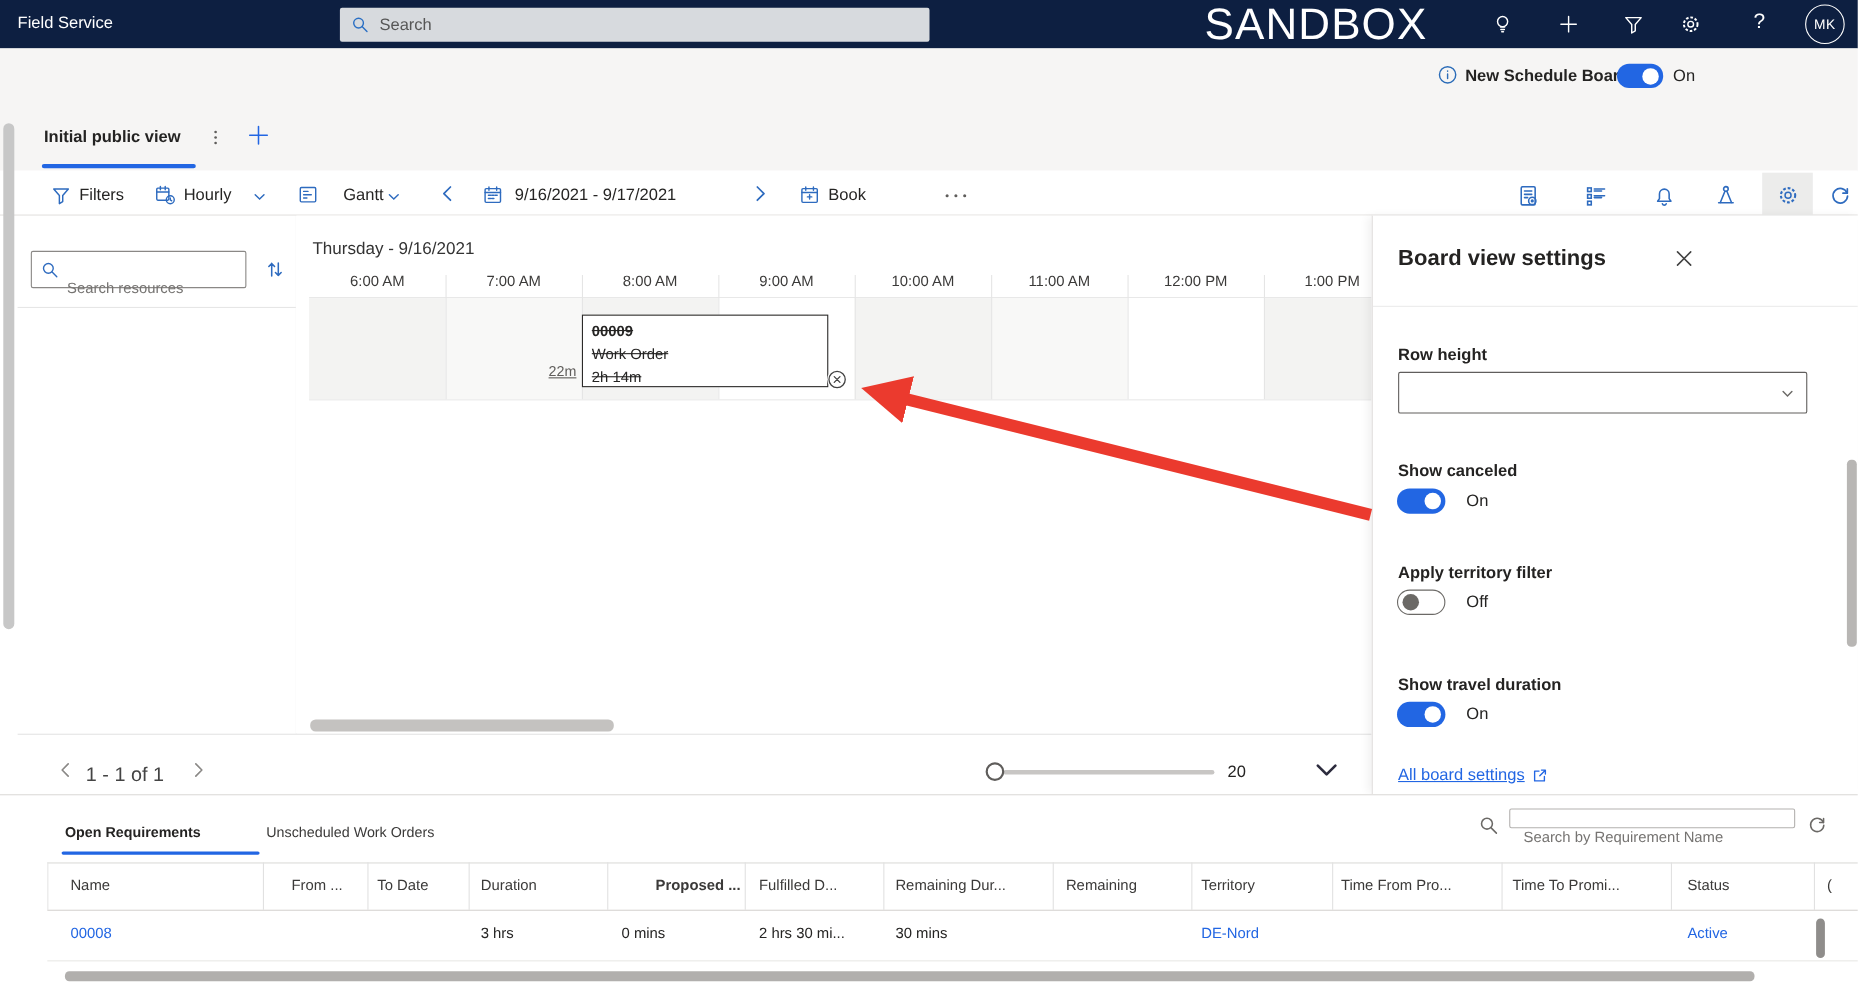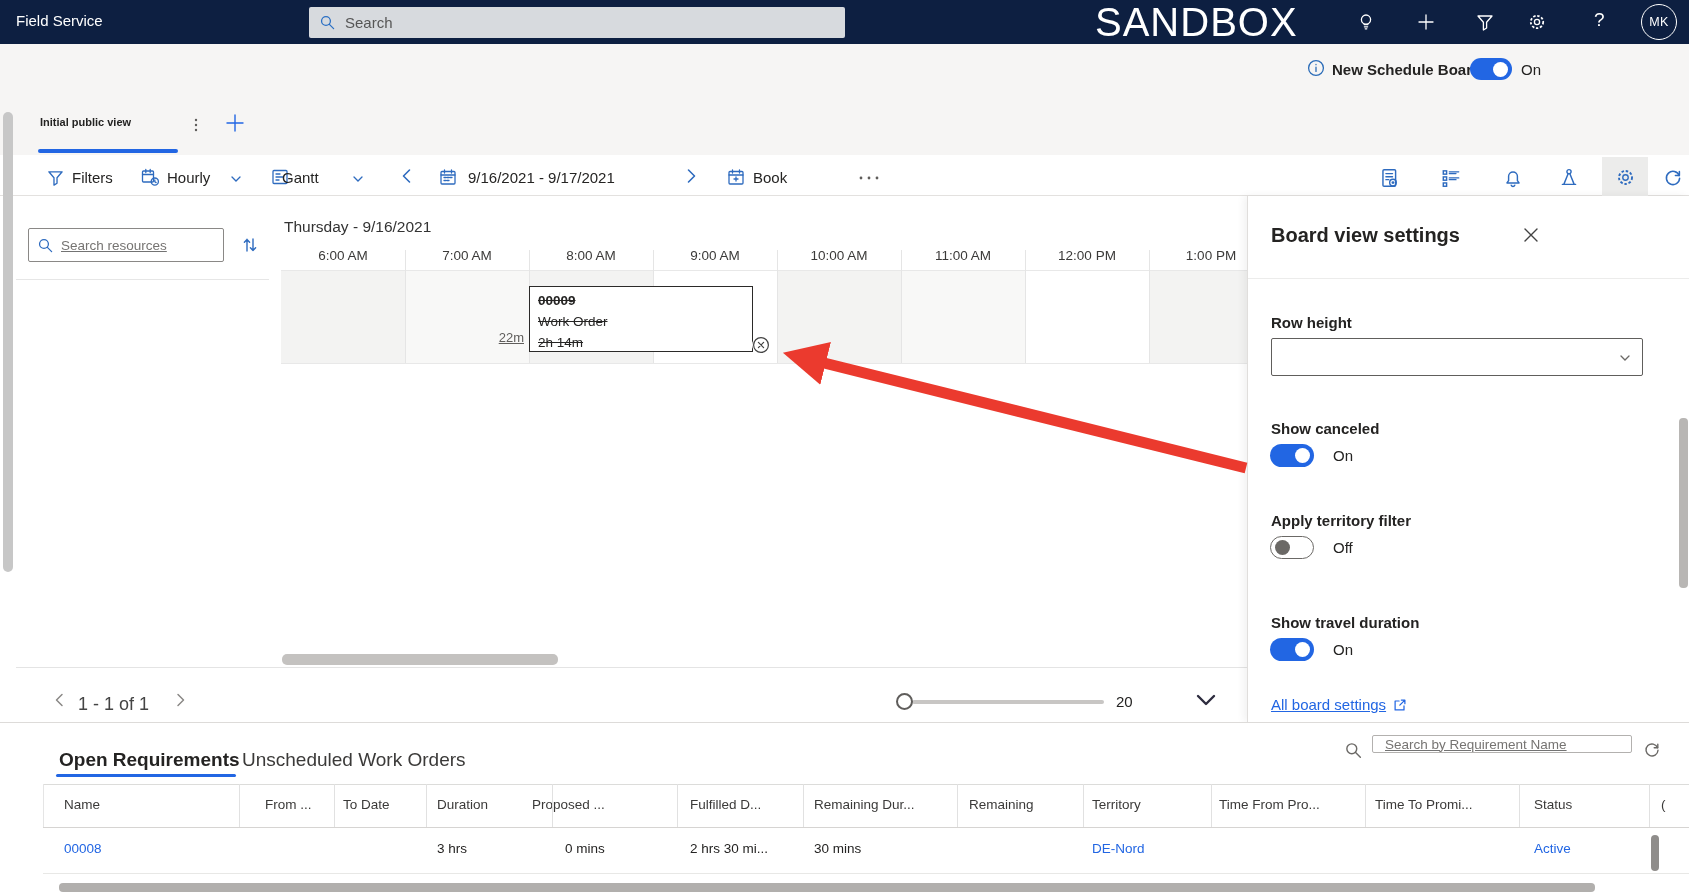--- a/index.html
+++ b/index.html
@@ -25,30 +25,30 @@
   
   .tgl{width:44px;height:23px;border-radius:12px;position:absolute;}
   .tgl.on{background:#2266e3;}
   .tgl.on i{position:absolute;right:4px;top:4px;width:15px;height:15px;background:#fff;border-radius:50%;}
   .tgl.off{background:#fff;border:1px solid #6b6966;}
   .tgl.off i{position:absolute;left:4px;top:3px;width:15px;height:15px;background:#6b6966;border-radius:50%;}
   .tgl.sm{width:42px;height:22px;}
   .lbl600{font-size:15px;font-weight:600;color:#242322;}
   .state-txt{font-size:15px;color:#242322;}
   
-  .viewtab{font-size:11px;font-weight:700;color:#242322;}
+  .viewtab{font-size:15px;font-weight:700;color:#242322;}
   .tab-underline{background:#2266e3;border-radius:2px;}
   
   .toolbar-bg{left:0;top:155px;width:1689px;height:41px;background:#fff;border-bottom:1px solid #e3e1df;}
   .tbtn-label{font-size:15px;color:#252423;}
   .gear-sel{background:#ececeb;}
   
   .box-input{border:1px solid #8a8886;border-radius:2px;background:#fff;}
-  .box-input input{position:absolute;left:30px;top:0;height:100%;width:calc(100% - 32px);border:0;outline:none;
-                   background:transparent;font:13.5px "Liberation Sans",sans-serif;color:#737373;text-decoration:underline;}
+  .box-input input{position:absolute;left:30px;top:16px;height:100%;width:calc(100% - 32px);border:0;outline:none;
+                   background:transparent;font:13.5px "Liberation Sans",sans-serif;color:#3b82f6;}
   .box-input input::placeholder{color:#767472;}
   
   .timelbl{font-size:13.5px;color:#3b3a39;text-align:center;}
   .vline{background:#e5e5e5;width:1px;}
   .hline{background:#e8e8e8;height:1px;}
   .booking{background:#fff;border:1px solid #2b2a29;padding:3px 8px;}
   .bk-line{font-size:13.5px;line-height:21px;color:#252423;text-decoration:line-through;white-space:nowrap;}
   .bk-id{font-weight:700;}
   .travel{font-size:13px;color:#5f5d5b;text-decoration:underline;text-align:right;}
   .scroll-thumb{background:#c4c2c0;border-radius:5px;}
@@ -58,21 +58,21 @@
   .slider-handle{width:17px;height:17px;border-radius:50%;background:#fff;border:2px solid #5f5d5b;}
   
   .settings{left:1247px;top:196px;width:442px;height:526px;background:#fff;border-left:1px solid #e0dedc;
             box-shadow:-3px 0 8px rgba(0,0,0,.06);overflow:hidden;}
   .panel-title{font-size:20px;font-weight:600;color:#242322;}
   .select-box{border:1px solid #605e5c;border-radius:2px;background:#fff;}
   .link{color:#2266e3;}
   .footer-link{font-size:15px;color:#2266e3;text-decoration:underline;display:flex;gap:6px;align-items:center;}
   
   .bottom{left:0;top:722px;width:1689px;height:171px;background:#fff;border-top:1px solid #dddbd9;}
-  .btab{font-size:19px;text-align:center;}
+  .btab{font-size:13px;text-align:center;}
   .btab.sel{font-weight:600;color:#242322;}
   .btab.unsel{color:#3b3a39;}
   .th-txt{font-size:13.5px;color:#3b3a39;white-space:nowrap;}
   .td-txt{font-size:13.5px;color:#252423;white-space:nowrap;}
   .td-link{color:#2266e3;}
   .sep{background:#e1e1e1;width:1px;}
 </style>
 </head>
 <body>
 
@@ -168,21 +168,21 @@
         <path d="M2 4l4 4 4-4"></path>
       </svg>
   </span>
 
   <span class="abs ic" style="left:270px;top:167px;">
     <svg width="20" height="20" viewBox="0 0 20 20" fill="none" stroke="currentColor" stroke-width="1.3" stroke-linecap="round">
         <rect x="3" y="3.5" width="14" height="13" rx="1"></rect>
         <path d="M6 7h4M6 10h7M6 13h3"></path>
       </svg>
   </span>
-  <div class="abs tbtn-label" style="left:282px;top:169px;">Gantt</div>
+  <div class="abs tbtn-label" style="left:312px;top:169px;">Gantt</div>
   <span class="abs ic" style="left:352px;top:173px;">
     <svg width="12" height="12" viewBox="0 0 12 12" fill="none" stroke="currentColor" stroke-width="1.3" stroke-linecap="round">
         <path d="M2 4l4 4 4-4"></path>
       </svg>
   </span>
 
   <span class="abs ic" style="left:398px;top:167px;">
     <svg width="18" height="18" viewBox="0 0 18 18" fill="none" stroke="currentColor" stroke-width="1.6" stroke-linecap="round" stroke-linejoin="round">
         <path d="M11.5 3L5.5 9l6 6"></path>
       </svg>
@@ -431,21 +431,21 @@
           <path d="M15.6 7.8a6 6 0 1 0 .4 2.4"></path>
         </svg>
     </span>
 
     <div class="abs hline" style="left:43px;top:61px;width:1646px;background:#dcdcda;"></div>
     <div class="abs vline" style="left:43px;top:61px;height:43px;"></div>
     <div class="abs th-txt" style="left:64px;top:74px;">Name</div>
     <div class="abs th-txt" style="left:265px;top:74px;">From ...</div>
     <div class="abs th-txt" style="left:343px;top:74px;">To Date</div>
     <div class="abs th-txt" style="left:437px;top:74px;">Duration</div>
-    <div class="abs th-txt" style="left:532px;top:74px;">Proposed ...</div>
+    <div class="abs th-txt" style="left:596px;top:74px;font-weight:bold;">Proposed ...</div>
     <div class="abs th-txt" style="left:690px;top:74px;">Fulfilled D...</div>
     <div class="abs th-txt" style="left:814px;top:74px;">Remaining Dur...</div>
     <div class="abs th-txt" style="left:969px;top:74px;">Remaining</div>
     <div class="abs th-txt" style="left:1092px;top:74px;">Territory</div>
     <div class="abs th-txt" style="left:1219px;top:74px;">Time From Pro...</div>
     <div class="abs th-txt" style="left:1375px;top:74px;">Time To Promi...</div>
     <div class="abs th-txt" style="left:1534px;top:74px;">Status</div>
     <div class="abs th-txt" style="left:1661px;top:74px;">(</div>
 
     <div class="abs sep" style="left:239px;top:61px;height:43px;"></div>

